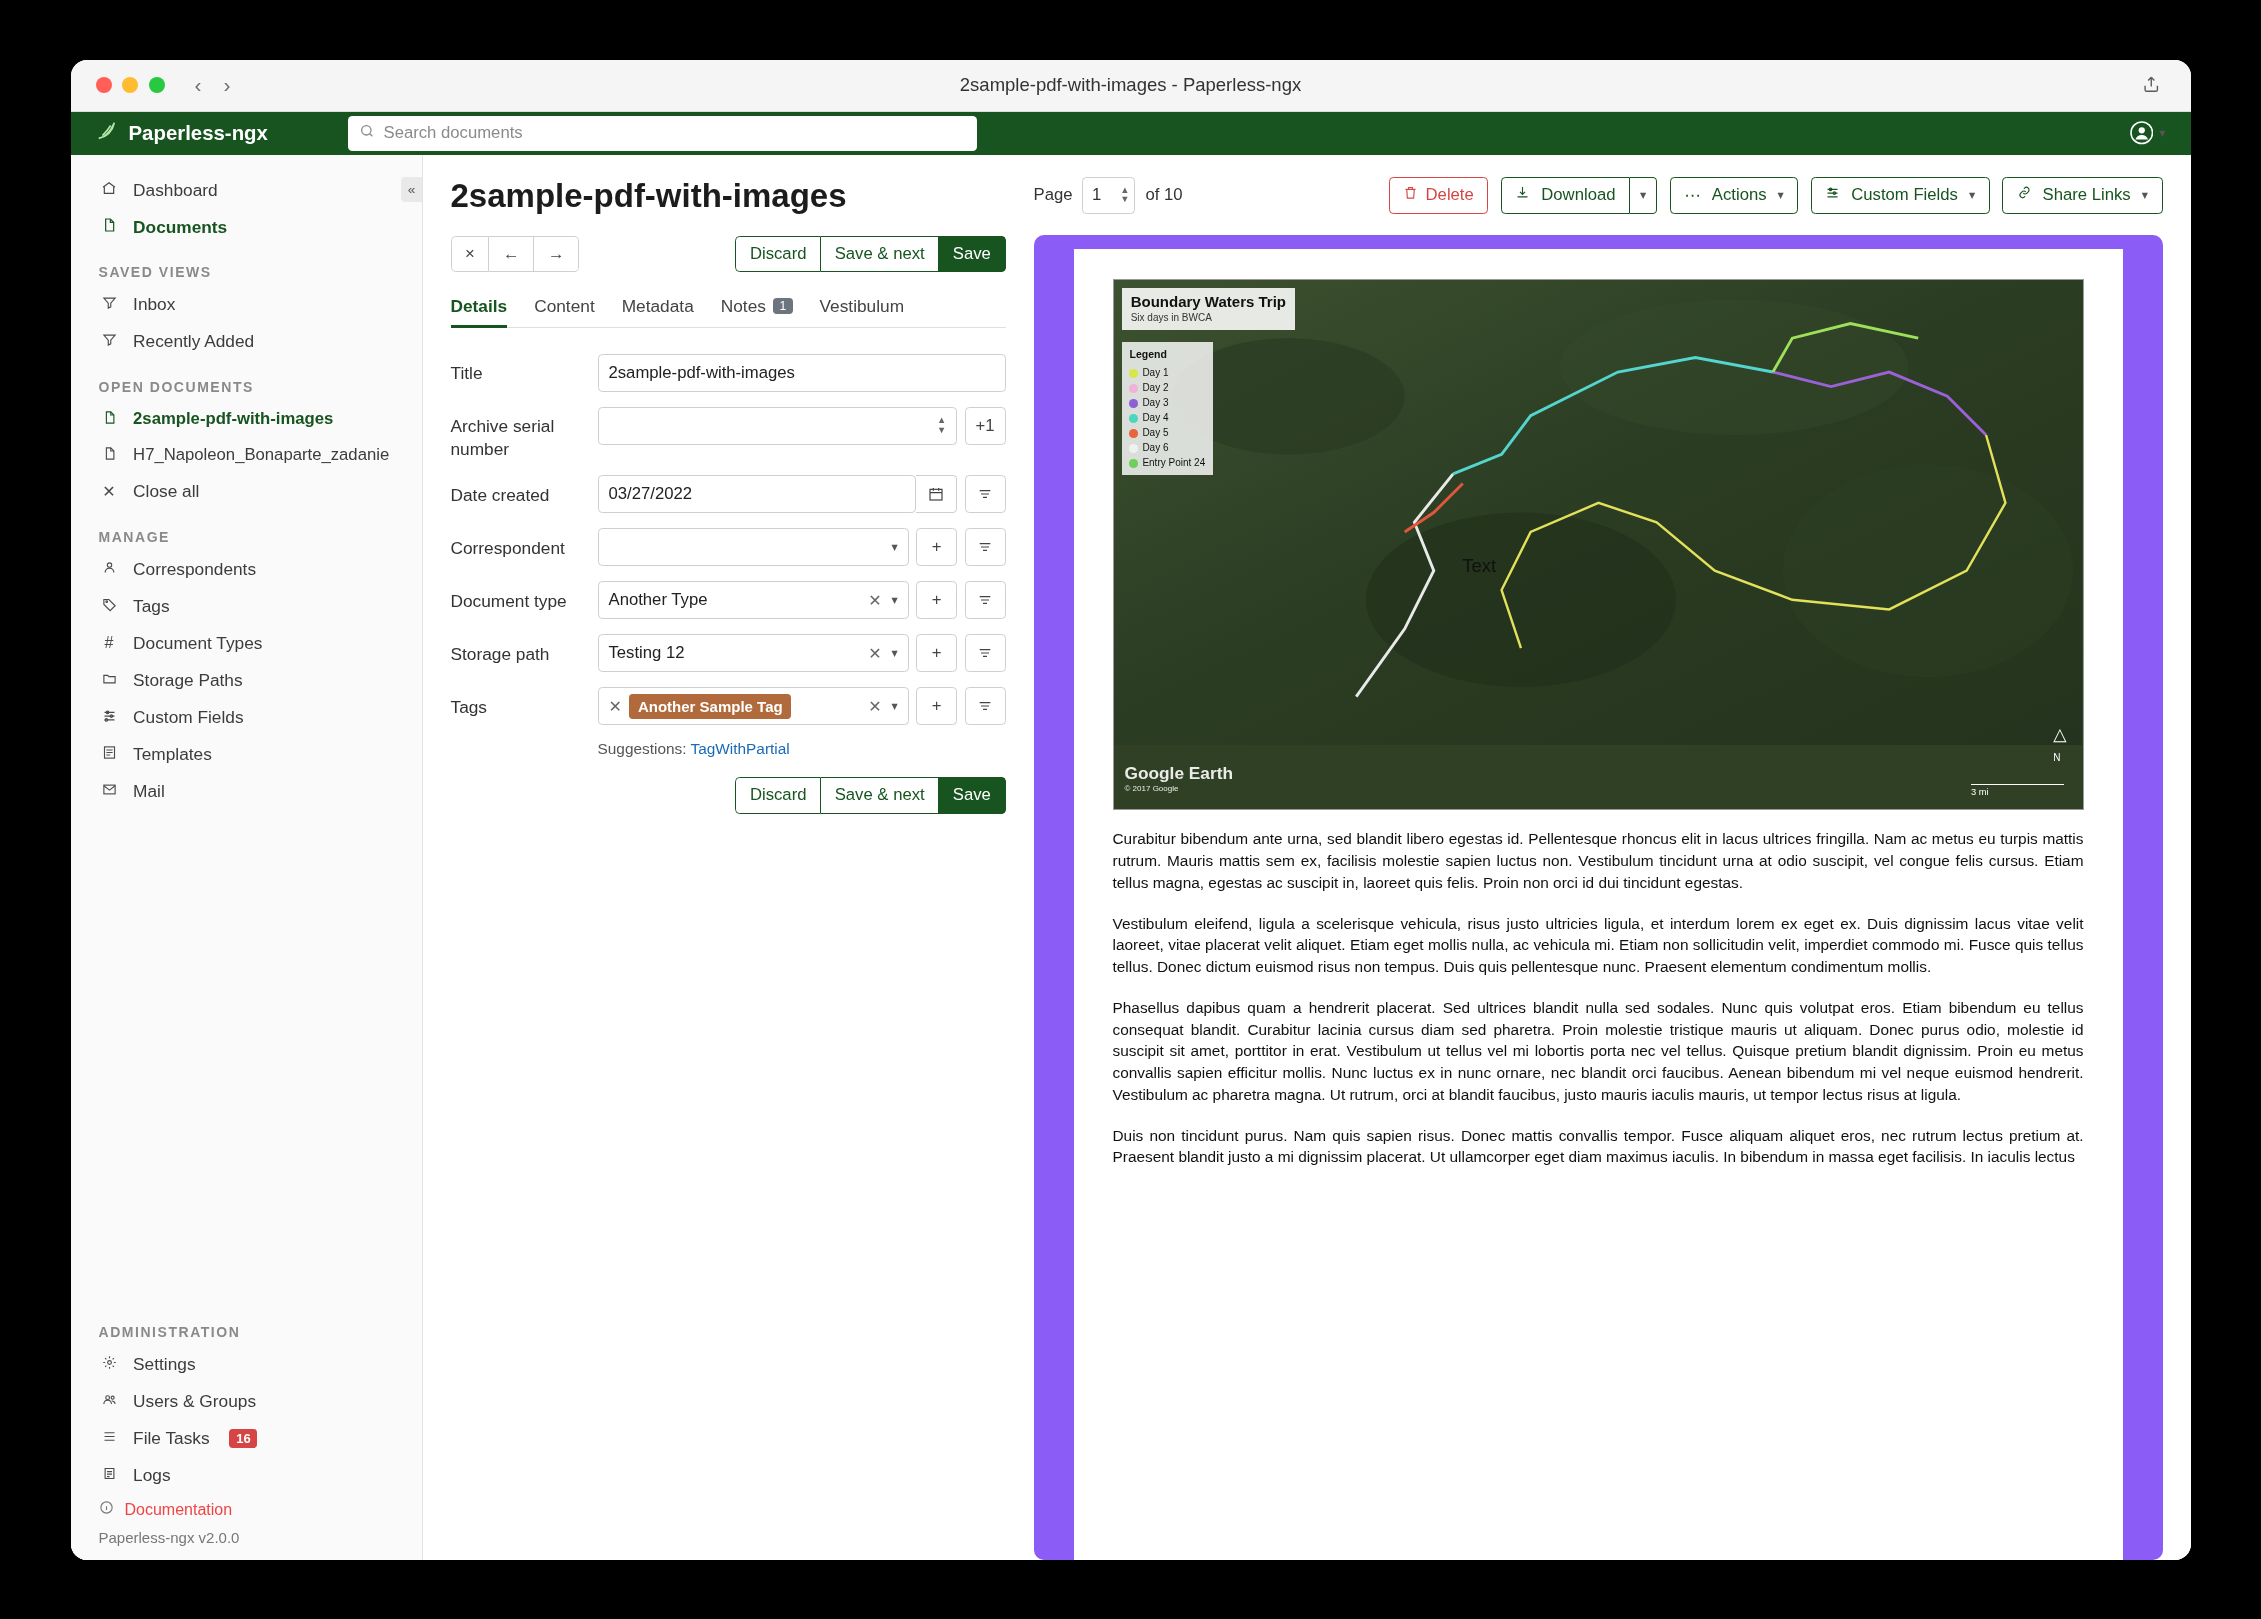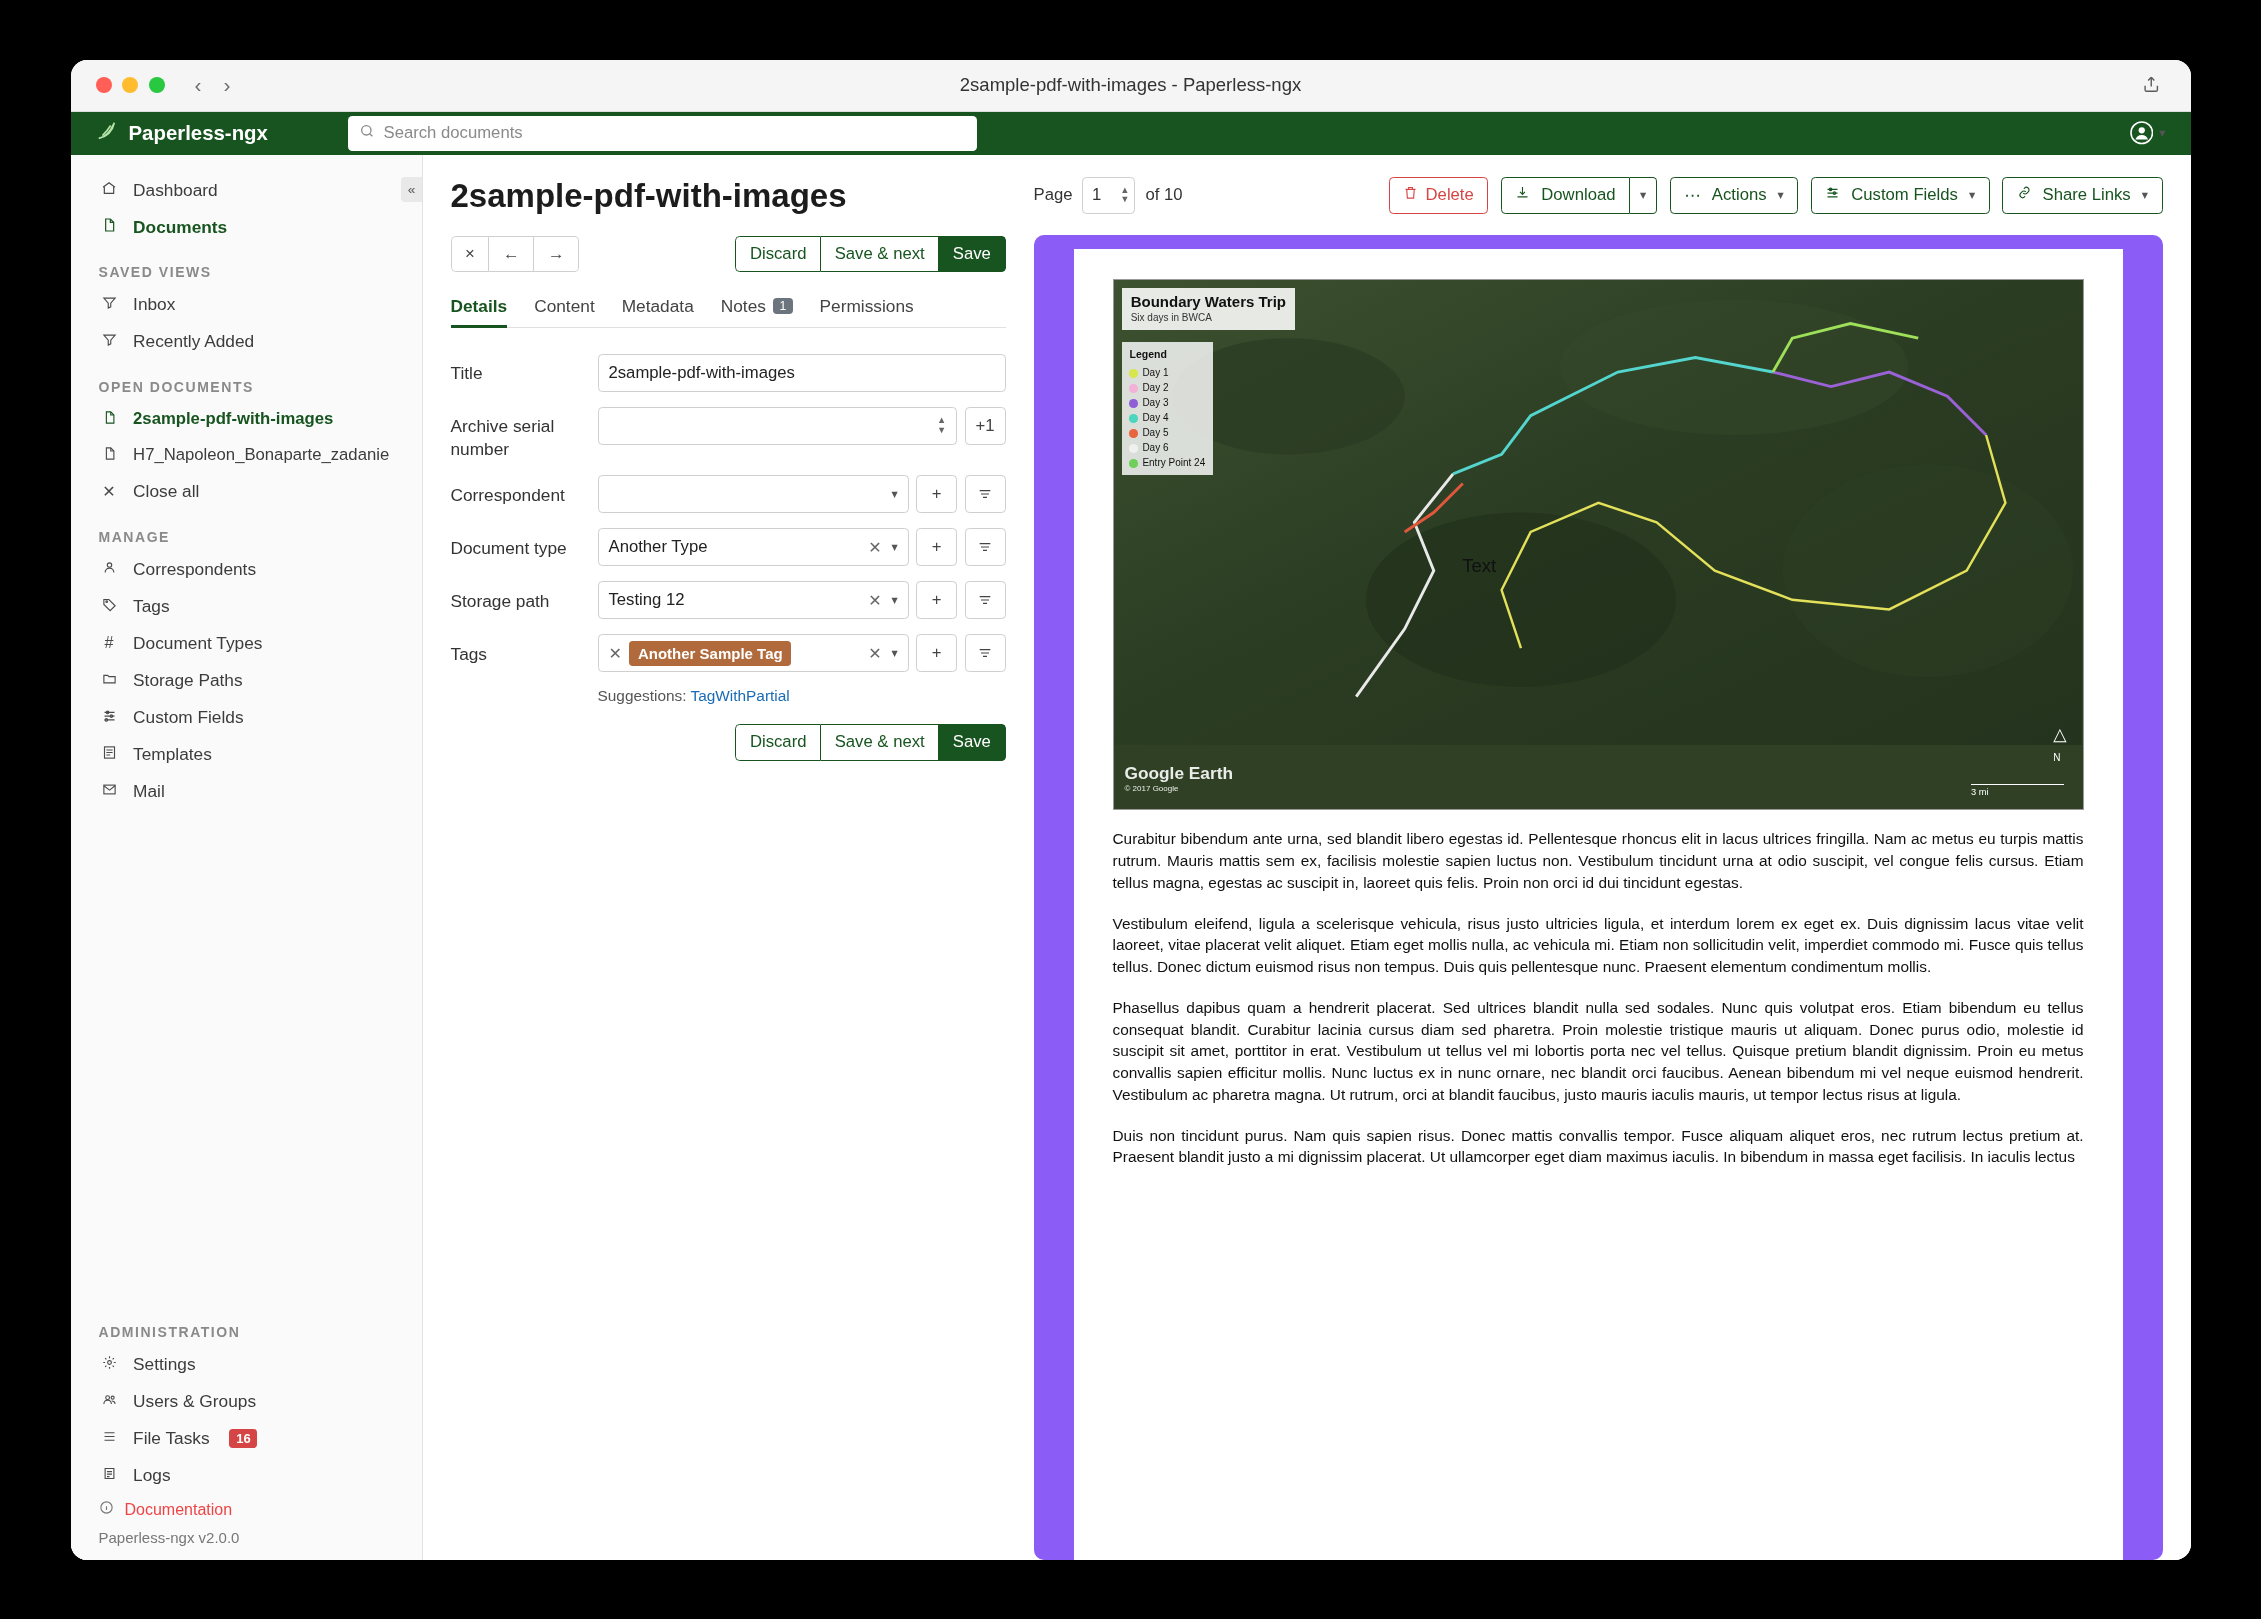--- a/index.html
+++ b/index.html
@@ -447,21 +447,21 @@
                 <span>Content</span>
               </div>
             <div class="tab">
                 <span>Metadata</span>
               </div>
             <div class="tab">
               <span>Notes</span>
               <span class="pill">1</span>
             </div>
             <div class="tab">
-                <span>Permissions</span>
+                <span>Vestibulum</span>
               </div>
           </div>
 
           <div class="frow">
             <div class="flabel">Title</div>
             <div class="fctl">
               <div class="inp">2sample-pdf-with-images</div>
             </div>
           </div>
 
@@ -472,20 +472,37 @@
                 <span></span>
                 <span class="spin">
                     <span>▲</span>
                     <span>▼</span>
                   </span>
               </div>
               <div class="sq-btn">+1</div>
             </div>
           </div>
 
+          <div class="frow">
+            <div class="flabel">Date created</div>
+            <div class="fctl">
+              <div class="inp">03/27/2022</div>
+              <div class="sq-btn tight">
+                <svg width="16" height="16" viewBox="0 0 24 24" fill="none" stroke="#444" stroke-width="1.8">
+                    <rect x="3" y="5" width="18" height="16"></rect>
+                    <path d="M3 10h18M8 3v4M16 3v4"></path>
+                  </svg>
+              </div>
+              <div class="sq-btn">
+                <svg width="16" height="16" viewBox="0 0 24 24" fill="none" stroke="#444" stroke-width="1.8">
+                    <path d="M4 7h16M6 12h12M9 17h6"></path>
+                  </svg>
+              </div>
+            </div>
+          </div>
 
           <div class="frow">
             <div class="flabel">Correspondent</div>
             <div class="fctl">
               <div class="inp with-adorn">
                 <span></span>
                 <span class="caret">▾</span>
               </div>
               <div class="sq-btn">+</div>
               <div class="sq-btn">

